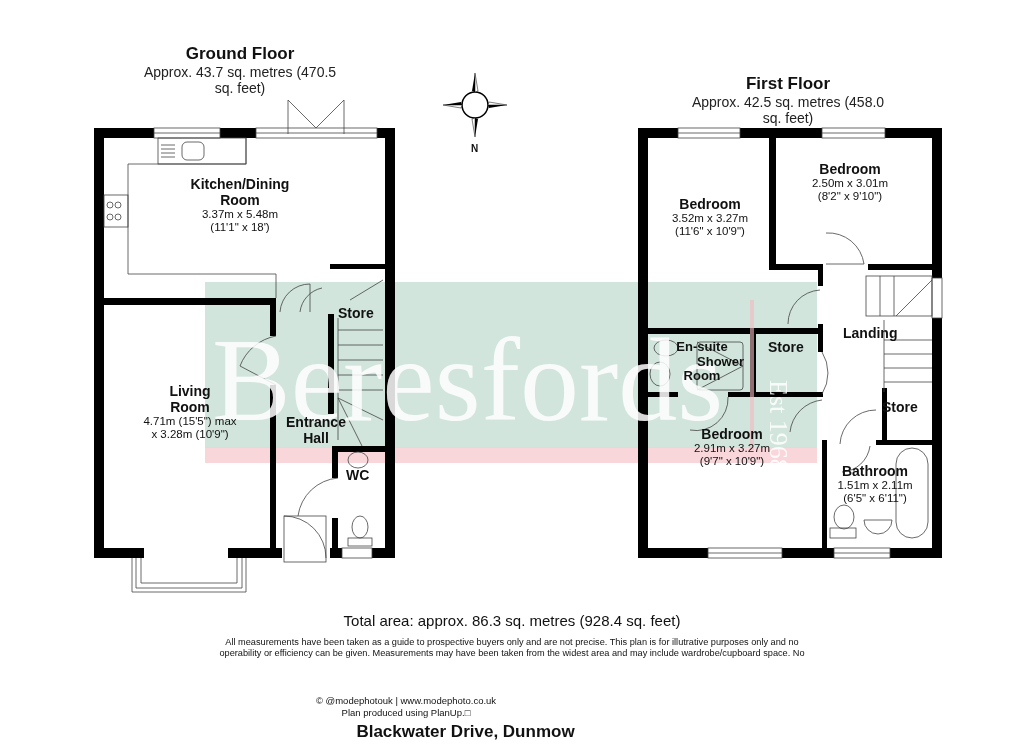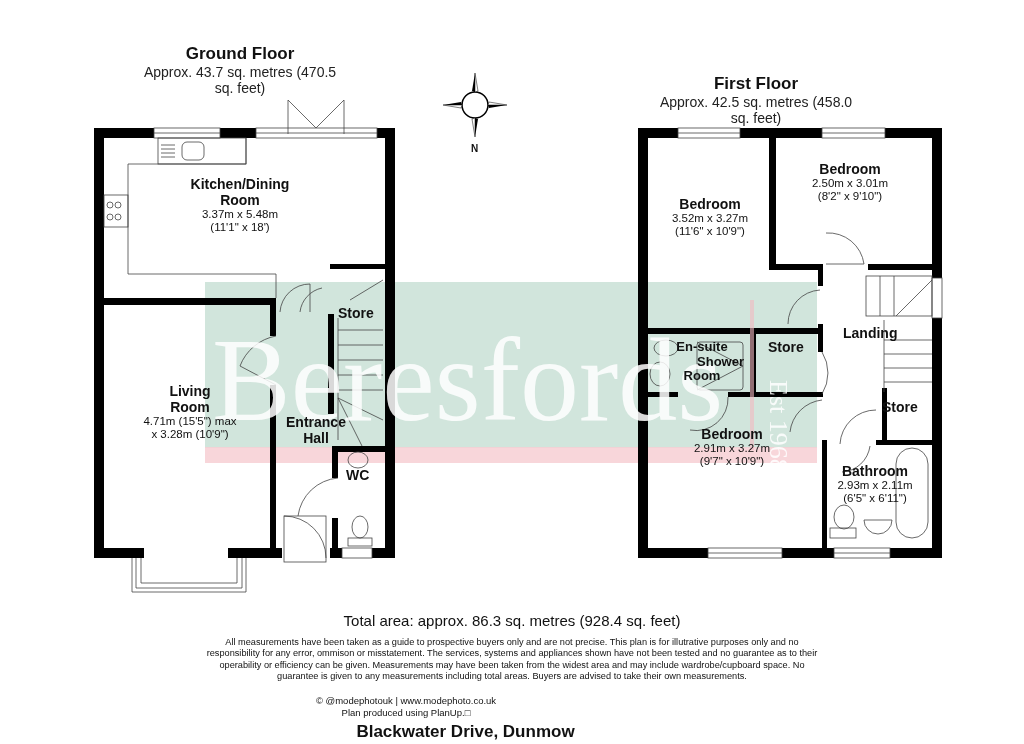--- a/index.html
+++ b/index.html
@@ -188,21 +188,21 @@
     <path d="M-13 0 L-14 -3 L-32 0 Z" fill="#000"></path>
       <path d="M-13 0 L-14 3 L-32 0 Z" fill="#fff" stroke="#000" stroke-width="0.5"></path>
   </g>
 </svg>
 
 <div class="abs center" style="left:140px;top:44px;width:200px;">
   <div class="floor-title">Ground Floor</div>
   <div class="floor-sub">Approx. 43.7 sq. metres (470.5 sq. feet)</div>
 </div>
 <div class="abs" style="left:471px;top:143px;font-weight:bold;font-size:10px;">N</div>
-<div class="abs center" style="left:656px;top:74px;width:200px;">
+<div class="abs center" style="left:688px;top:74px;width:200px;">
   <div class="floor-title">First Floor</div>
   <div class="floor-sub">Approx. 42.5 sq. metres (458.0 sq. feet)</div>
 </div>
 
 <div class="abs center" style="left:160px;top:176px;width:160px;">
   <div class="room-name">Kitchen/Dining</div>
   <div class="room-name">Room</div>
   <div class="room-dim">3.37m x 5.48m</div>
   <div class="room-dim">(11'1" x 18')</div>
 </div>
@@ -247,28 +247,26 @@
 <div class="abs" style="left:882px;top:399px;">
   <div class="room-name">Store</div>
 </div>
 <div class="abs center" style="left:672px;top:426px;width:120px;">
   <div class="room-name">Bedroom</div>
   <div class="room-dim">2.91m x 3.27m</div>
   <div class="room-dim">(9'7" x 10'9")</div>
 </div>
 <div class="abs center" style="left:820px;top:463px;width:110px;">
   <div class="room-name">Bathroom</div>
-  <div class="room-dim">2.93m x 2.11m</div>
+  <div class="room-dim">1.51m x 2.11m</div>
   <div class="room-dim">(6'5" x 6'11")</div>
 </div>
 
 <div class="abs center total" style="left:0;top:612px;width:1024px;">Total area: approx. 86.3 sq. metres (928.4 sq. feet)</div>
 <div class="abs center disclaimer" style="left:0;top:637px;width:1024px;">
   <div>All measurements have been taken as a guide to prospective buyers only and are not precise. This plan is for illutrative purposes only and no</div>
-  <div>responsibility for any error, ommison or misstatement. The services, systems and appliances shown have not been tested and no guarantee as to their</div>
   <div>operability or efficiency can be given. Measurements may have been taken from the widest area and may include wardrobe/cupboard space. No</div>
-  <div>guarantee is given to any measurements including total areas. Buyers are advised to take their own measurements.</div>
 </div>
 <div class="abs center credit" style="left:0;top:695px;width:812px;">
   <div>© @modephotouk | www.modephoto.co.uk</div>
   <div>Plan produced using PlanUp.□</div>
 </div>
 <div class="abs center address" style="left:0;top:722px;width:931px;">Blackwater Drive, Dunmow</div>
 
 </body></html>

